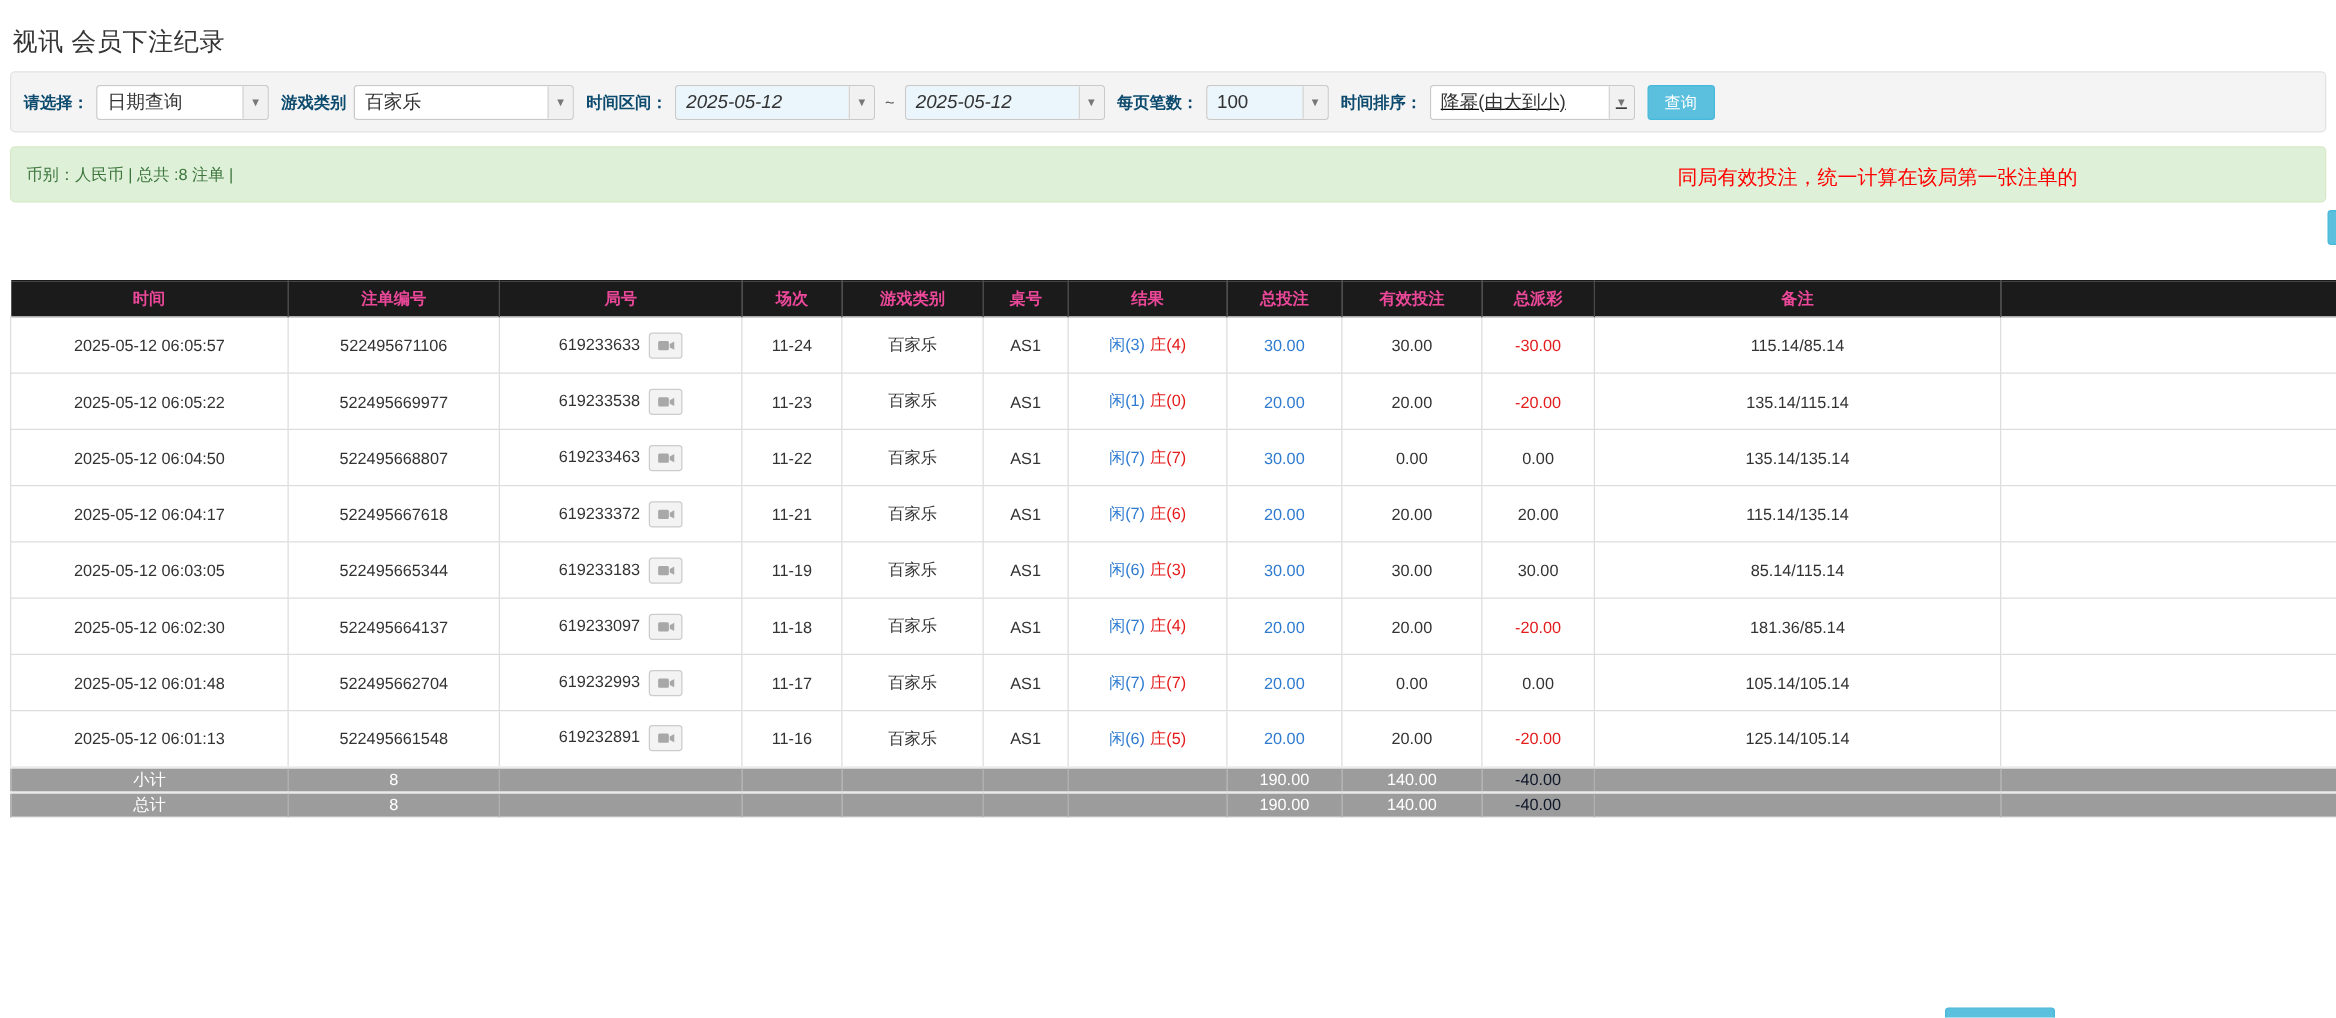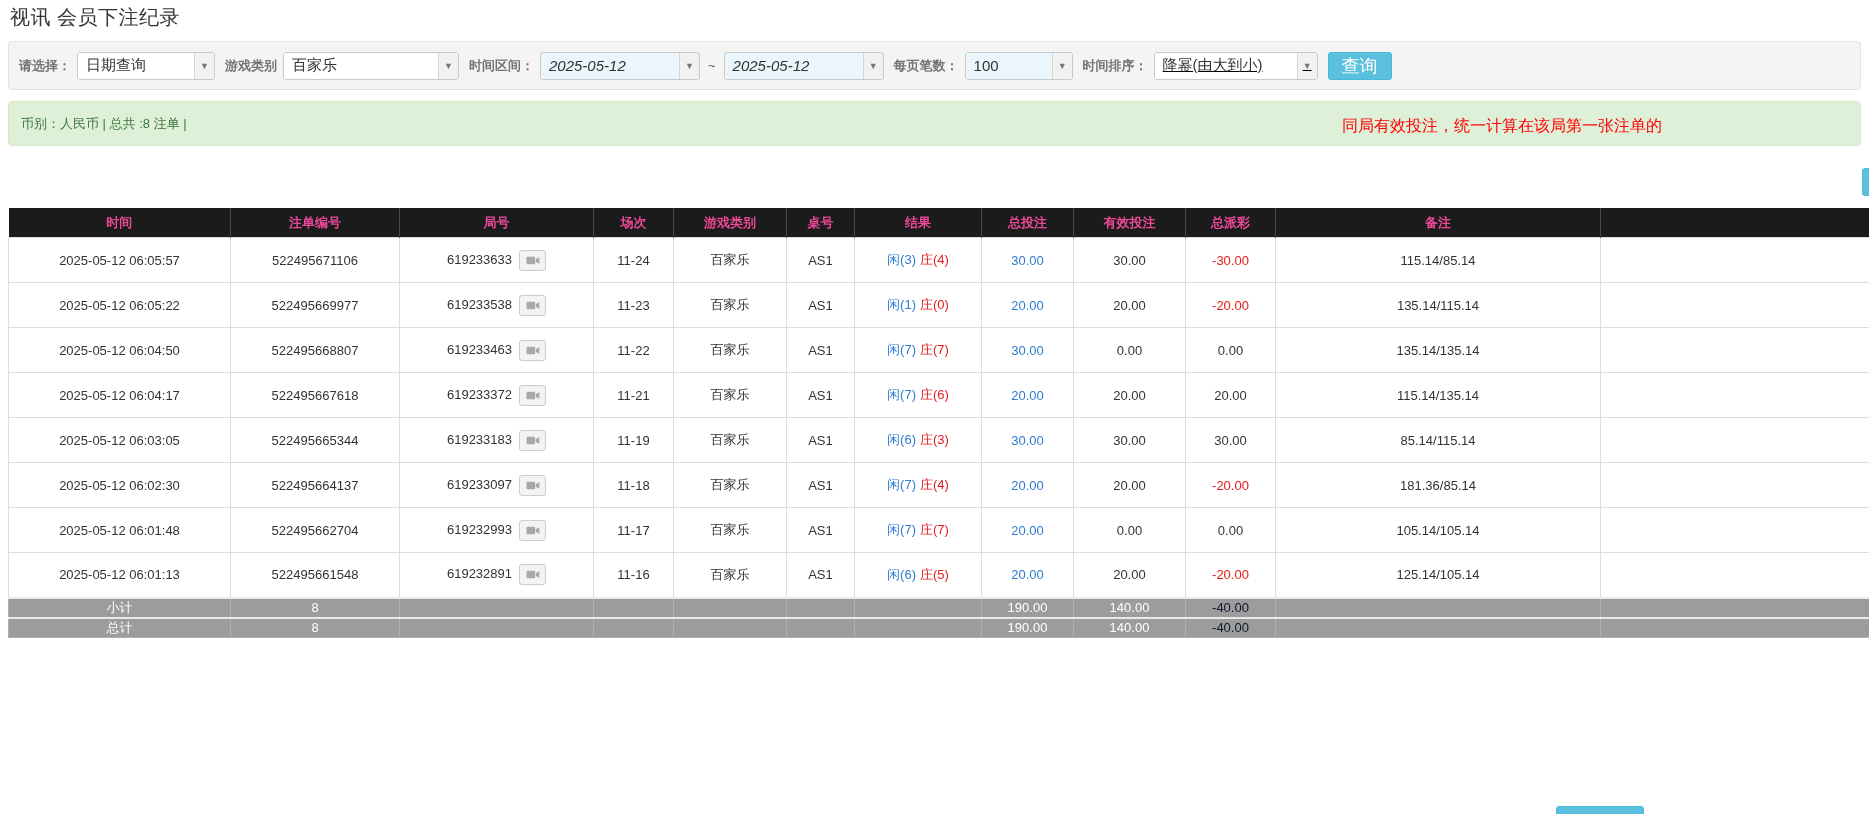--- a/index.html
+++ b/index.html
@@ -4,34 +4,34 @@
 <style>
   * { box-sizing: border-box; margin: 0; padding: 0; }
   html, body {
     width: 1869px; height: 814px; overflow: hidden;
     background: #fff;
     font-family: "Liberation Sans", "DejaVu Sans", sans-serif;
   }
   body { position: relative; }
 
   .page-title {
-    margin: 4px 0 0 10px;
+    margin: 20px 0 0 10px;
     font-size: 20px; font-weight: normal; color: #333;
     letter-spacing: 0.5px;
   }
 
   
   .filter-bar {
     display: flex; align-items: center;
     margin: 10px 8px 0 8px; height: 49px;
     background: #f4f4f4; border: 1px solid #e2e2e2; border-radius: 4px;
     padding: 0 8px; white-space: nowrap;
   }
   .f-label {
-    color: #737373; font-weight: bold; font-size: 13px;
+    color: #0c4a6e; font-weight: bold; font-size: 13px;
     margin: 0 6px 0 10px;
     text-align: center;
   }
   .f-label:first-child { margin-left: 2px; }
   .combo {
     display: inline-flex; align-items: stretch; height: 28px;
     background: #fff; border: 1px solid #c9c9c9; border-radius: 3px;
     overflow: hidden; cursor: pointer;
   }
   .combo-text {
@@ -40,27 +40,27 @@
   }
   .combo.lite .combo-text { background: #eaf5fc; }
   .combo-arrow {
     width: 20px; border-left: 1px solid #d4d4d4; background: #f1f1f1;
     display: flex; align-items: center; justify-content: center;
     color: #777; font-size: 9px;
   }
   .w-query { width: 138px; }
   .w-game  { width: 176px; }
   .w-date  { width: 160px; font-style: italic; }
-  .w-size  { width: 108px;  }
+  .w-size  { width: 98px;  }
   .w-sort  { width: 164px; text-decoration: underline; }
   .range-sep { font-size: 13px; color: #555; margin: 0 8px; }
   .search-btn {
     height: 28px; padding: 0 13px; margin-left: 10px;
     background: #5bc0de; border: 1px solid #46b8da; border-radius: 3px;
-    color: #fff; font-size: 18px; cursor: pointer;
+    color: #fff; font-size: 13px; cursor: pointer;
   }
 
   
   .summary-bar {
     position: relative;
     margin: 11px 8px 0 8px; height: 45px;
     background: #dff0d8; border: 1px solid #d6e9c6; border-radius: 4px;
     display: flex; align-items: center; padding: 0 12px;
     font-size: 13px; color: #3c763d;
   }

